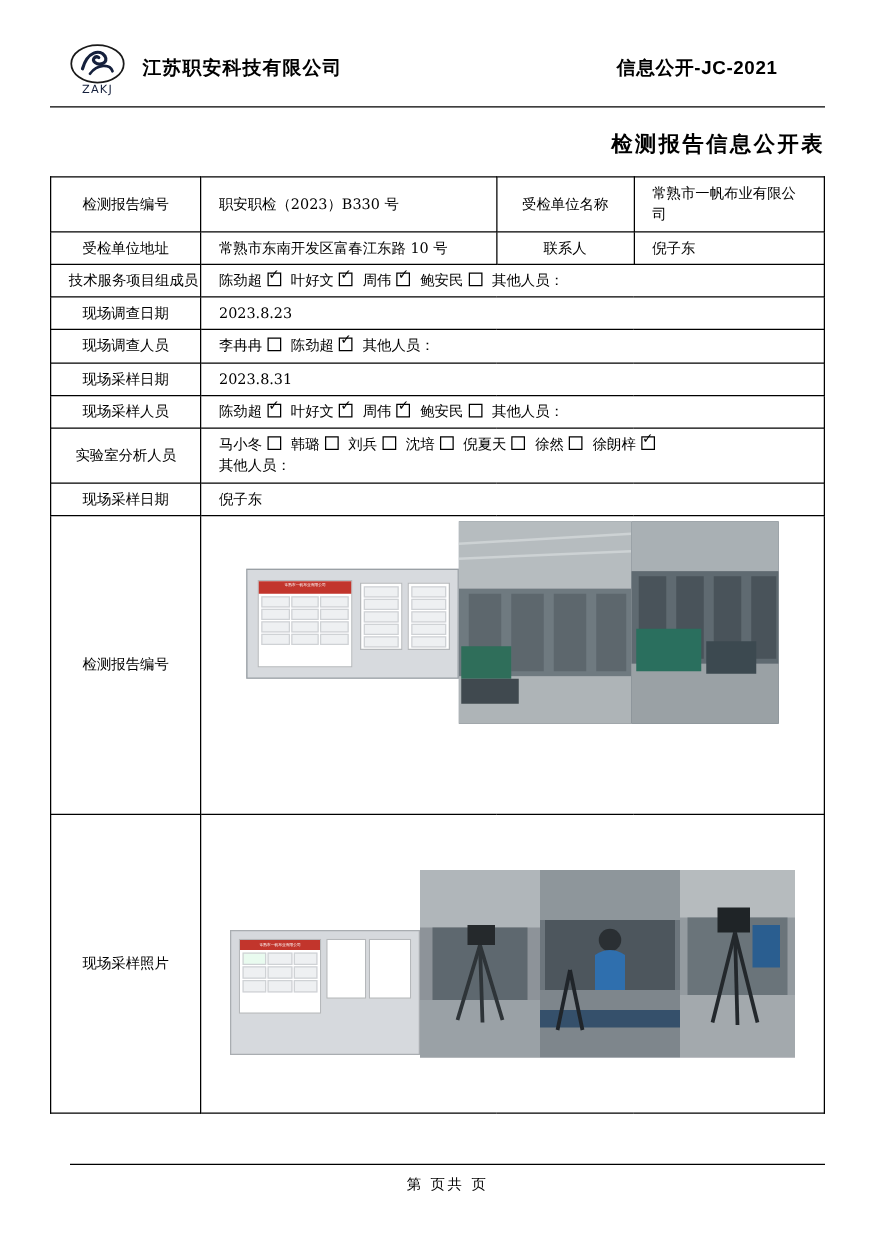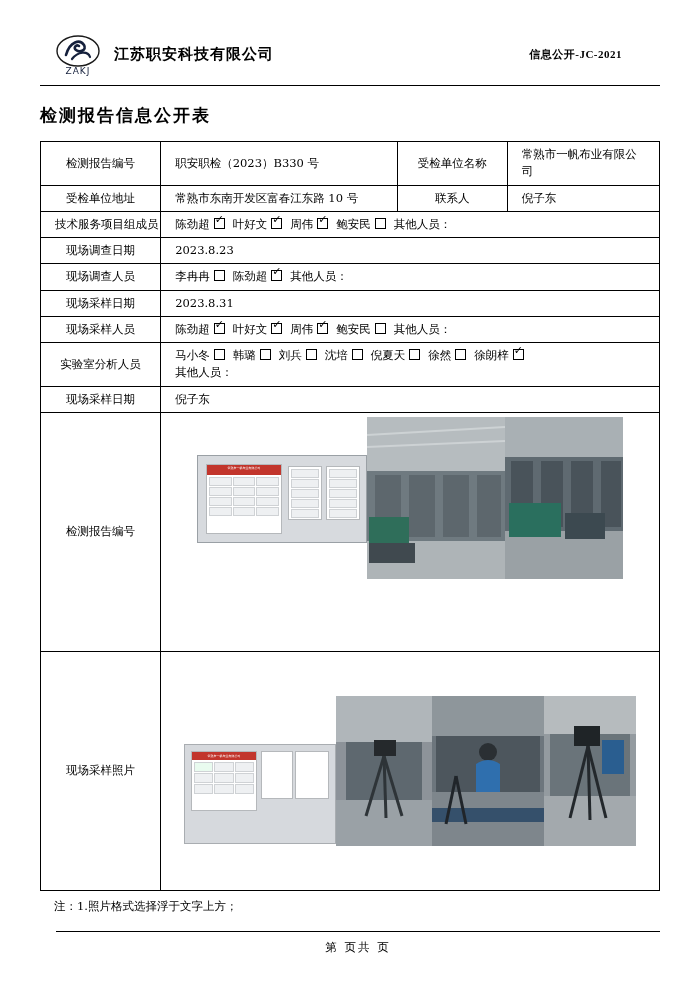--- a/index.html
+++ b/index.html
@@ -44,30 +44,30 @@
     flex: none;
   }
   .logo svg { display: block; }
   .brand-name {
     font-size: 15px;
     font-weight: bold;
     letter-spacing: 1px;
     font-family: "DejaVu Serif", serif;
   }
   .doc-code {
-    font-size: 11px;
+    font-size: 15px;
     font-weight: bold;
     letter-spacing: 0.5px;
-    font-family: Liberation Serif, serif;
+    font-family: Liberation Sans, sans-serif;
     padding-right: 28px;
   }
 
   
   .doc-title {
-    text-align: left;
+    text-align: right;
     font-size: 17px;
     font-weight: bold;
     letter-spacing: 2px;
     margin: 18px 0 14px 0;
     font-family: "DejaVu Serif", serif;
   }
 
   
   table.main {
     width: 100%;
@@ -429,16 +429,15 @@
                 </g>
                 <rect x="58" y="44" width="22" height="34" fill="#2a5e90"></rect>
               </svg>
             </div>
           </div>
         </td>
       </tr>
     </tbody>
   </table>
 
-  <div class="note">注：1.照片格式选择浮于文字上方；</div>
 
   <div class="footer">第  页共   页</div>
 </div>
 
 </body></html>

